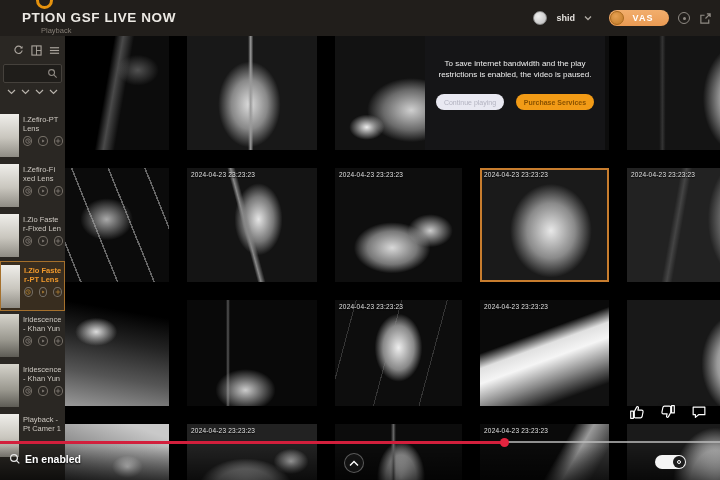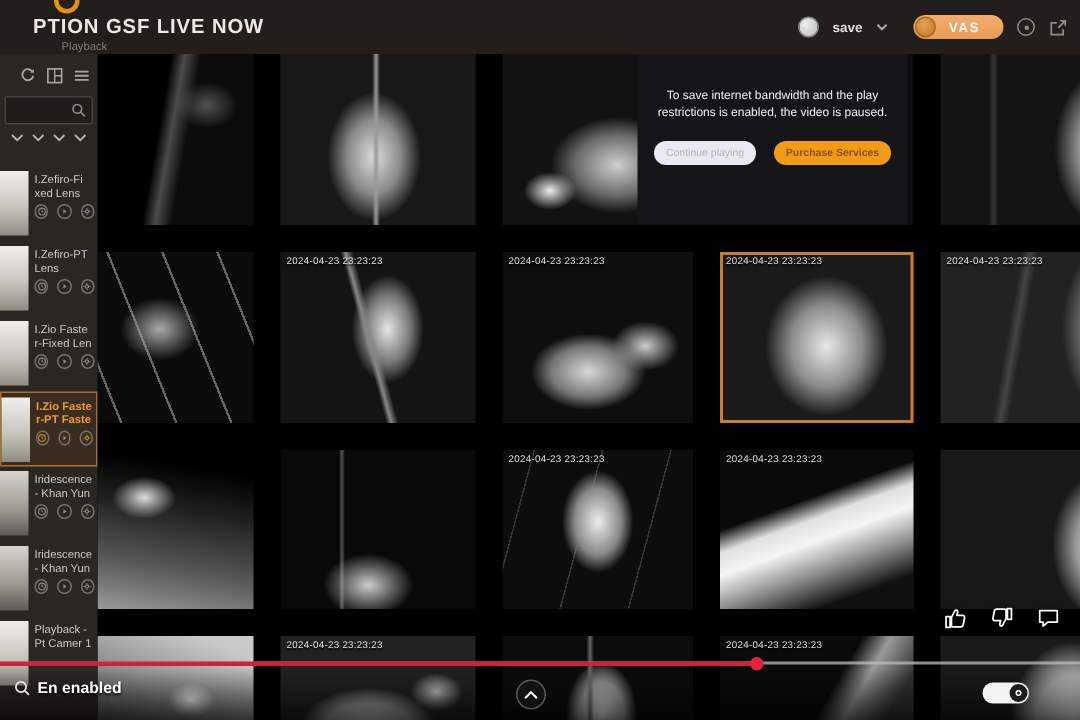--- a/index.html
+++ b/index.html
@@ -119,21 +119,21 @@
 </style>
 </head>
 <body>
 
 <header class="topbar">
   <span class="logo-arc"></span>
   <div class="app-title">PTION GSF LIVE NOW</div>
   <div class="app-subtitle">Playback</div>
   <div class="topbar-right">
     <span class="avatar"></span>
-    <span class="username">save</span>
+    <span class="username">shid</span>
     <svg class="chev-down" viewBox="0 0 8 8">
         <polyline points="1,2.5 4,5.5 7,2.5" fill="none" stroke="#b0aba4" stroke-width="1.3"></polyline>
       </svg>
     <span class="vas-pill">
       <i class="vas-coin"></i>
       <span class="vas-label">VAS</span>
     </span>
     <span class="help-ring">
         <i></i>
       </span>
@@ -180,20 +180,44 @@
       </svg>
     <svg width="9" height="6" viewBox="0 0 9 6">
         <polyline points="1,1 4.5,4.5 8,1" fill="none" stroke="#b8b3ac" stroke-width="1.2"></polyline>
       </svg>
   </div>
 
   <div class="cam-list">
 
     <div class="cam-item">
       <span class="cam-thumb"></span>
+      <div class="cam-name">I.Zefiro-PT</div>
+      <div class="cam-name">Lens</div>
+      <div class="cam-icons">
+        <span class="ring">
+            <svg width="6" height="6" viewBox="0 0 8 8">
+              <circle cx="4" cy="4" r="3" fill="none" stroke="#8d8780" stroke-width="1"></circle>
+              <path d="M4 2.2V4l1.3.8" fill="none" stroke="#8d8780" stroke-width=".9"></path>
+            </svg>
+          </span>
+        <span class="ring">
+            <svg width="6" height="6" viewBox="0 0 8 8">
+              <polygon points="3,2 6,4 3,6" fill="#8d8780"></polygon>
+            </svg>
+          </span>
+        <span class="ring">
+            <svg width="6" height="6" viewBox="0 0 8 8">
+              <circle cx="4" cy="4" r="1.4" fill="none" stroke="#8d8780" stroke-width="1"></circle>
+              <path d="M4 .8v1.2M4 6v1.2M.8 4h1.2M6 4h1.2" stroke="#8d8780" stroke-width=".9"></path>
+            </svg>
+          </span>
+      </div>
+    </div>
+    <div class="cam-item">
+      <span class="cam-thumb"></span>
       <div class="cam-name">I.Zefiro-Fi</div>
       <div class="cam-name">xed Lens</div>
       <div class="cam-icons">
         <span class="ring">
             <svg width="6" height="6" viewBox="0 0 8 8">
               <circle cx="4" cy="4" r="3" fill="none" stroke="#8d8780" stroke-width="1"></circle>
               <path d="M4 2.2V4l1.3.8" fill="none" stroke="#8d8780" stroke-width=".9"></path>
             </svg>
           </span>
         <span class="ring">
@@ -204,70 +228,46 @@
         <span class="ring">
             <svg width="6" height="6" viewBox="0 0 8 8">
               <circle cx="4" cy="4" r="1.4" fill="none" stroke="#8d8780" stroke-width="1"></circle>
               <path d="M4 .8v1.2M4 6v1.2M.8 4h1.2M6 4h1.2" stroke="#8d8780" stroke-width=".9"></path>
             </svg>
           </span>
       </div>
     </div>
     <div class="cam-item">
       <span class="cam-thumb"></span>
-      <div class="cam-name">I.Zefiro-PT</div>
-      <div class="cam-name">Lens</div>
+      <div class="cam-name">I.Zio Faste</div>
+      <div class="cam-name">r-Fixed Len</div>
       <div class="cam-icons">
         <span class="ring">
             <svg width="6" height="6" viewBox="0 0 8 8">
               <circle cx="4" cy="4" r="3" fill="none" stroke="#8d8780" stroke-width="1"></circle>
               <path d="M4 2.2V4l1.3.8" fill="none" stroke="#8d8780" stroke-width=".9"></path>
             </svg>
           </span>
         <span class="ring">
             <svg width="6" height="6" viewBox="0 0 8 8">
               <polygon points="3,2 6,4 3,6" fill="#8d8780"></polygon>
             </svg>
           </span>
         <span class="ring">
             <svg width="6" height="6" viewBox="0 0 8 8">
               <circle cx="4" cy="4" r="1.4" fill="none" stroke="#8d8780" stroke-width="1"></circle>
               <path d="M4 .8v1.2M4 6v1.2M.8 4h1.2M6 4h1.2" stroke="#8d8780" stroke-width=".9"></path>
             </svg>
           </span>
       </div>
     </div>
-    <div class="cam-item">
+    <div class="cam-item sel">
       <span class="cam-thumb"></span>
       <div class="cam-name">I.Zio Faste</div>
-      <div class="cam-name">r-Fixed Len</div>
-      <div class="cam-icons">
-        <span class="ring">
-            <svg width="6" height="6" viewBox="0 0 8 8">
-              <circle cx="4" cy="4" r="3" fill="none" stroke="#8d8780" stroke-width="1"></circle>
-              <path d="M4 2.2V4l1.3.8" fill="none" stroke="#8d8780" stroke-width=".9"></path>
-            </svg>
-          </span>
-        <span class="ring">
-            <svg width="6" height="6" viewBox="0 0 8 8">
-              <polygon points="3,2 6,4 3,6" fill="#8d8780"></polygon>
-            </svg>
-          </span>
-        <span class="ring">
-            <svg width="6" height="6" viewBox="0 0 8 8">
-              <circle cx="4" cy="4" r="1.4" fill="none" stroke="#8d8780" stroke-width="1"></circle>
-              <path d="M4 .8v1.2M4 6v1.2M.8 4h1.2M6 4h1.2" stroke="#8d8780" stroke-width=".9"></path>
-            </svg>
-          </span>
-      </div>
-    </div>
-    <div class="cam-item sel">
-      <span class="cam-thumb"></span>
-      <div class="cam-name">I.Zio Faste</div>
-      <div class="cam-name">r-PT Faste</div>
+      <div class="cam-name">r-PT Lens</div>
       <div class="cam-icons">
         <span class="ring">
             <svg width="6" height="6" viewBox="0 0 8 8">
               <circle cx="4" cy="4" r="3" fill="none" stroke="#b58436" stroke-width="1"></circle>
               <path d="M4 2.2V4l1.3.8" fill="none" stroke="#b58436" stroke-width=".9"></path>
             </svg>
           </span>
         <span class="ring">
             <svg width="6" height="6" viewBox="0 0 8 8">
               <polygon points="3,2 6,4 3,6" fill="#b58436"></polygon>

